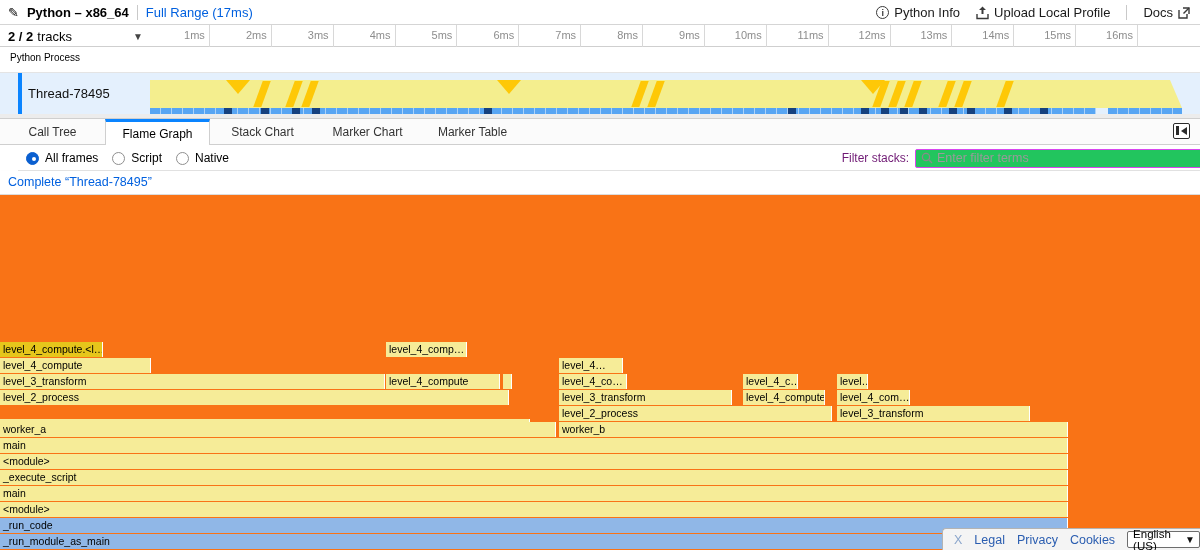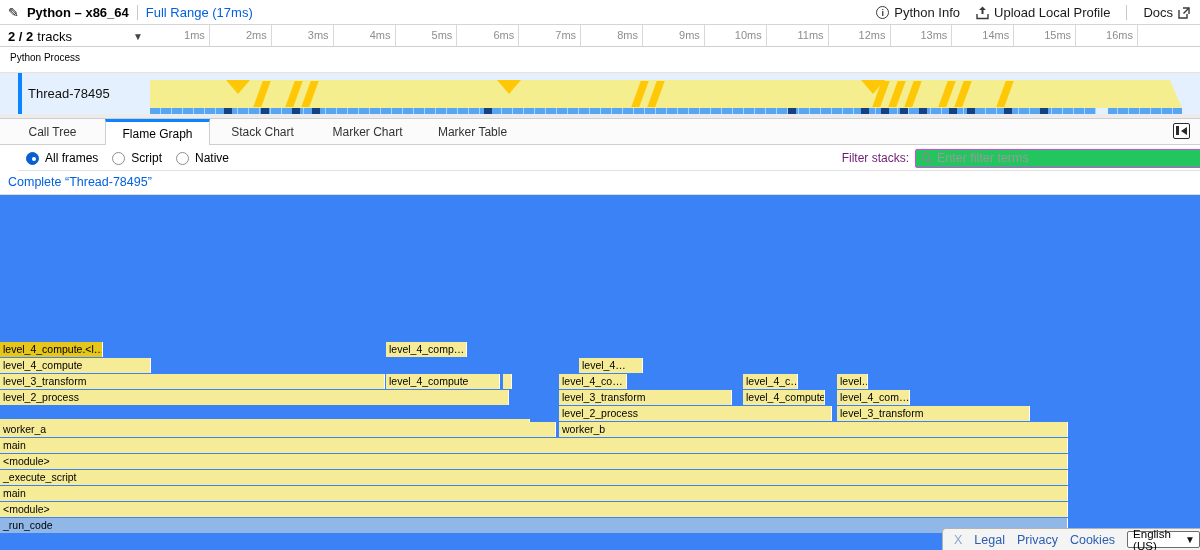--- a/index.html
+++ b/index.html
@@ -58,21 +58,21 @@
   .filter-label { font-size:12px; color:#701a75; }
   .search-box { width:298px; height:19px; border:1px solid #d946ef; border-radius:2px; background:#22c55e; display:flex; align-items:center; padding:0 5px; gap:4px; }
   .search-box input { border:none; outline:none; flex:1; font-size:12.5px; font-family:inherit; color:#333; background:transparent; }
   .search-box input::placeholder { color:#9a9a9a; }
 
   
   .crumb-row { position:absolute; left:0; top:171px; width:1200px; height:24px; background:#fff; border-bottom:1px solid #dcdcdc; box-shadow:0 1px 2px rgba(0,0,0,.06); }
   .crumb { position:absolute; left:8px; top:4px; font-size:12.5px; color:#0060df; cursor:pointer; }
 
   
-  .flame-area { position:absolute; left:0; top:195px; width:1200px; height:355px; background:#3b82f6; }
+  .flame-area { position:absolute; left:0; top:195px; width:1200px; height:355px; background:#f97316; }
   .frame { position:absolute; height:15px; background:#f6ec98; font-size:10.5px; line-height:15px; padding-left:3px; overflow:hidden; white-space:nowrap; color:#000; border-right:1px solid #fff; cursor:pointer; }
   .frame.selected { background:#e6c61b; }
   .frame.blue { background:#90b7e7; }
 
   
   .footer { position:absolute; left:942px; top:528px; width:258px; height:22px; background:#f4f4f4; border-top:1px solid #b3b3b3; border-left:1px solid #b3b3b3; border-top-left-radius:4px; display:flex; align-items:center; gap:12px; padding-left:11px; font-size:12.5px; }
   .footer a { cursor:pointer; }
   .f-x { color:#8ba6cc; }
   .f-link { color:#2a5db0; }
   .lang-select { width:98px; height:17px; border:1px solid #6d6d6d; border-radius:2px; background:#fff; display:flex; align-items:center; justify-content:space-between; padding:0 4px 0 5px; font-size:11.5px; cursor:pointer; }
@@ -222,21 +222,21 @@
 </div>
 
 <div class="crumb-row">
   <span class="crumb">Complete “Thread-78495”</span>
 </div>
 
 <div class="flame-area" id="flame">
     <div class="frame selected" style="left: 0px; top: 147px; width: 103px;">level_4_compute.&lt;l…</div>
     <div class="frame" style="left: 0px; top: 163px; width: 151px;">level_4_compute</div>
     <div class="frame" style="left: 386px; top: 147px; width: 81px;">level_4_comp…</div>
-    <div class="frame" style="left: 559px; top: 163px; width: 64px; margin-left: 20px;">level_4…</div>
+    <div class="frame" style="left: 559px; top: 163px; width: 64px;">level_4…</div>
     <div class="frame" style="left: 0px; top: 179px; width: 385px;">level_3_transform</div>
     <div class="frame" style="left: 386px; top: 179px; width: 114px;">level_4_compute</div>
     <div class="frame" style="left: 503px; top: 179px; width: 9px;"></div>
     <div class="frame" style="left: 559px; top: 179px; width: 68px;">level_4_co…</div>
     <div class="frame" style="left: 743px; top: 179px; width: 55px;">level_4_c…</div>
     <div class="frame" style="left: 837px; top: 179px; width: 31px;">level…</div>
     <div class="frame" style="left: 0px; top: 195px; width: 509px;">level_2_process</div>
     <div class="frame" style="left: 559px; top: 195px; width: 173px;">level_3_transform</div>
     <div class="frame" style="left: 743px; top: 195px; width: 82px;">level_4_compute</div>
     <div class="frame" style="left: 837px; top: 195px; width: 73px;">level_4_com…</div>
@@ -244,20 +244,21 @@
     <div class="frame" style="left: 559px; top: 211px; width: 273px;">level_2_process</div>
     <div class="frame" style="left: 837px; top: 211px; width: 193px;">level_3_transform</div>
     <div class="frame" style="left: 0px; top: 227px; width: 556px;">worker_a</div>
     <div class="frame" style="left: 559px; top: 227px; width: 509px;">worker_b</div>
     <div class="frame" style="left: 0px; top: 243px; width: 1068px;">main</div>
     <div class="frame" style="left: 0px; top: 259px; width: 1068px;">&lt;module&gt;</div>
     <div class="frame" style="left: 0px; top: 275px; width: 1068px;">_execute_script</div>
     <div class="frame" style="left: 0px; top: 291px; width: 1068px;">main</div>
     <div class="frame" style="left: 0px; top: 307px; width: 1068px;">&lt;module&gt;</div>
     <div class="frame blue" style="left: 0px; top: 323px; width: 1068px;">_run_code</div>
+    <div class="frame blue" style="left: 0px; top: 339px; width: 1068px;">_run_module_as_main</div>
   </div>
 
 <div class="footer">
   <a class="f-x">X</a>
   <a class="f-link">Legal</a>
   <a class="f-link">Privacy</a>
   <a class="f-link">Cookies</a>
   <span class="lang-select">
     <span>English (US)</span>
     <span class="lang-arrow">▼</span>

